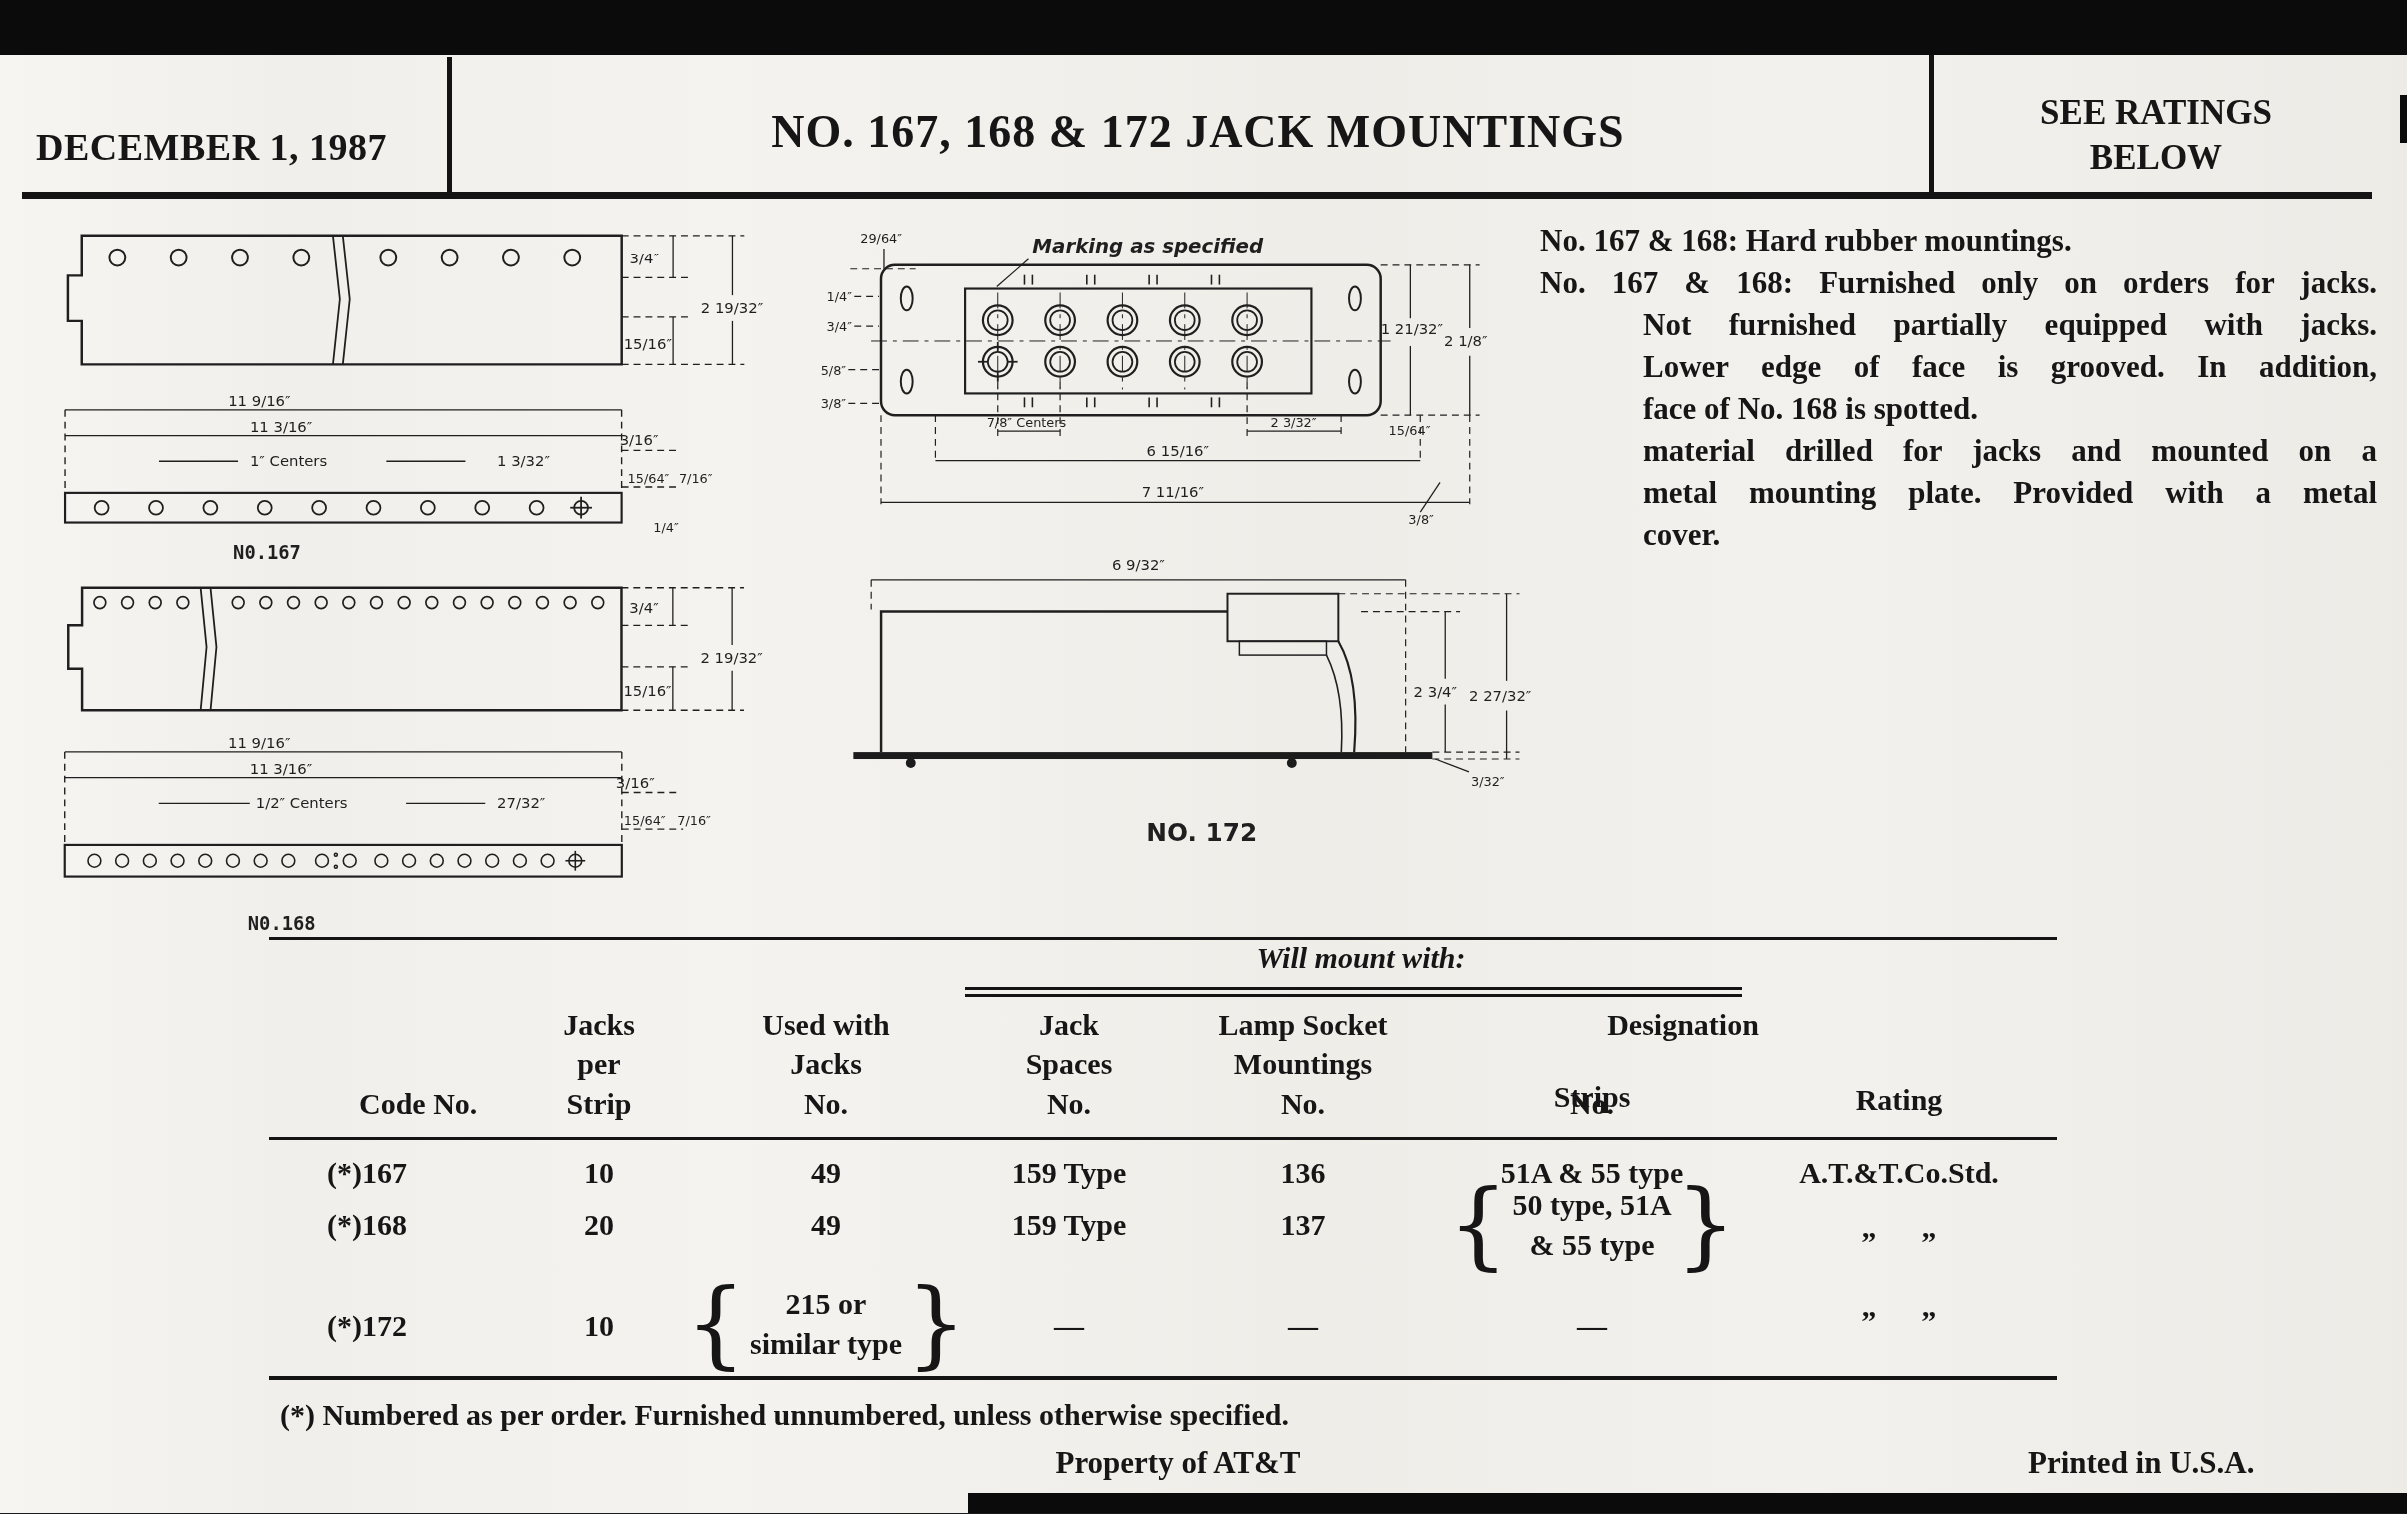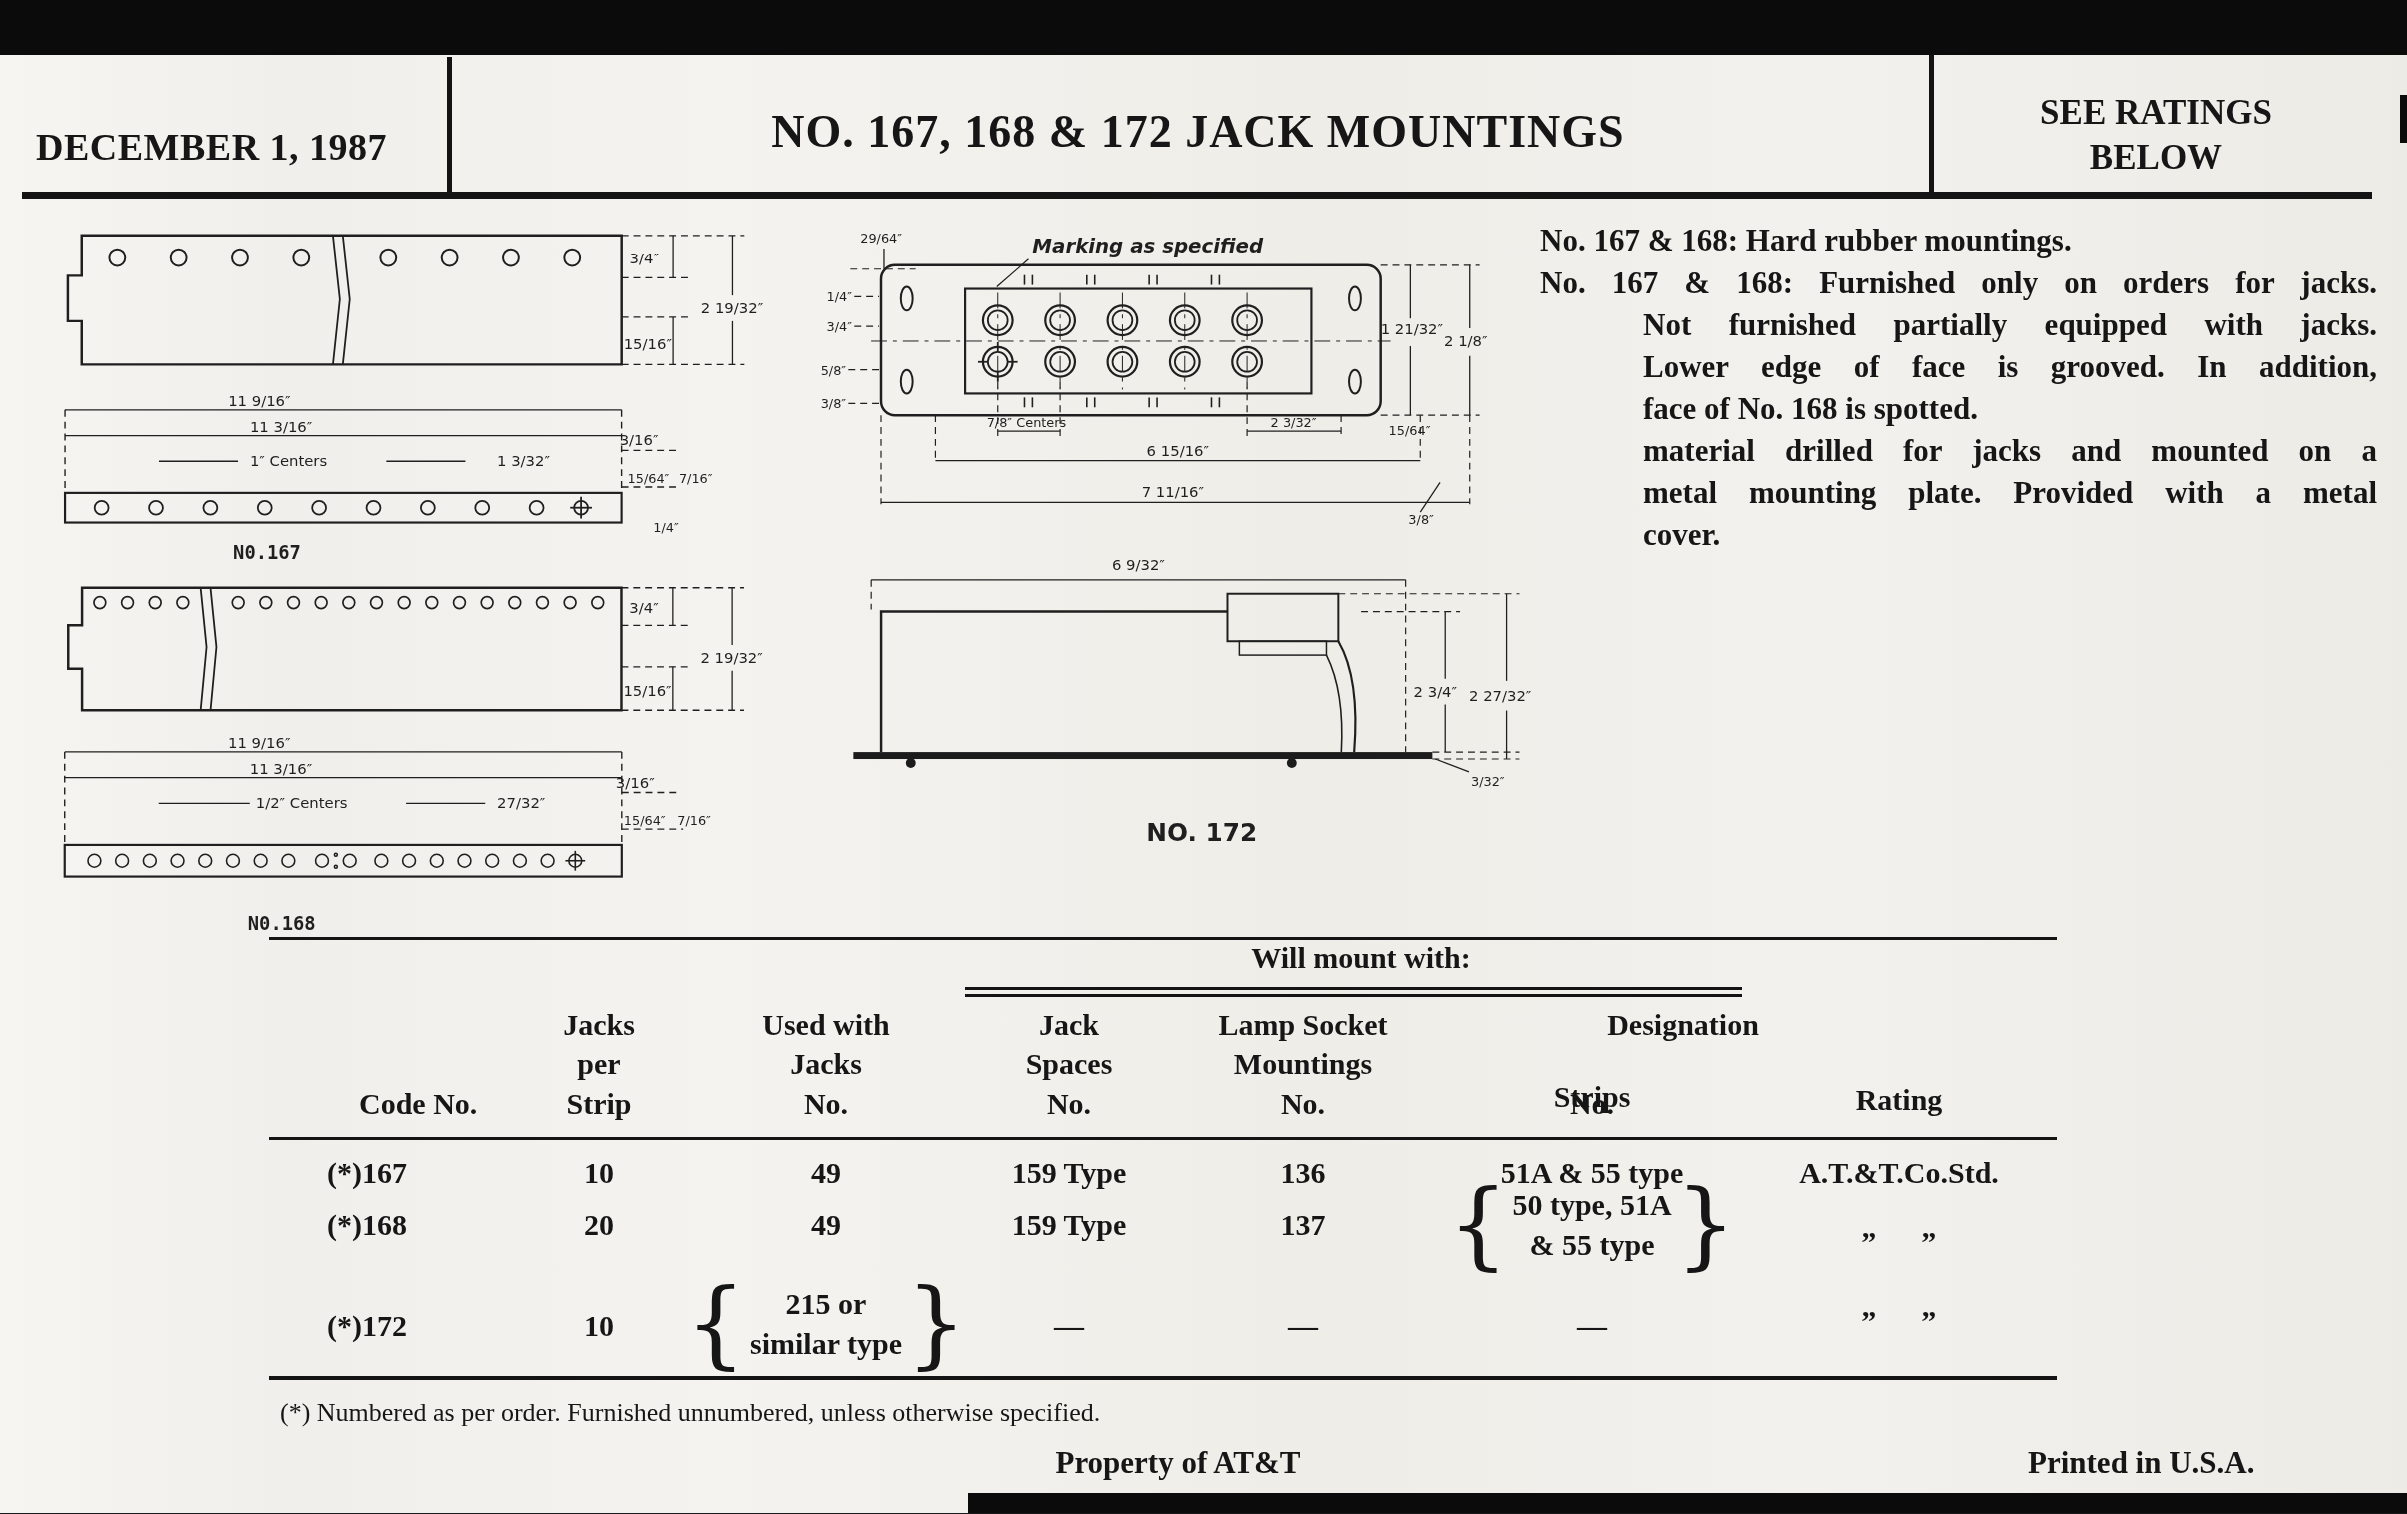--- a/index.html
+++ b/index.html
@@ -22,21 +22,21 @@
 
   .notes { left:1540px; top:220px; width:837px; font-size:31px; line-height:42px; font-weight:bold; }
   .note-line { text-align:left; }
   .note-line.just { text-align:justify; text-align-last:justify; }
   .note-line.ind  { padding-left:103px; }
 
   .t  { position:absolute; font-size:30px; font-weight:bold; white-space:nowrap; }
   .braced { display:flex; align-items:center; gap:4px; }
   .braced .lines { text-align:center; font-size:30px; font-weight:bold; line-height:40px; white-space:nowrap; }
   .brace { font-size:95px; line-height:89px; font-weight:normal; font-family:"DejaVu Serif", serif; }
-  .footnote { left:280px; top:1398px; font-size:26px; font-weight:normal; }
+  .footnote { left:280px; top:1398px; font-size:30px; font-weight:bold; }
   .footer-b { font-size:31px; font-weight:bold; }
 
   svg { position:absolute; overflow:visible; }
   svg text { font-family:"DejaVu Sans", sans-serif; fill:#1f1f1f; }
   .ln { stroke:#1f1f1f; fill:none; }
   .dim   { font-size:15px; }
   .dim-s { font-size:13px; }
   .cap   { font-size:19px; font-weight:bold; font-family:"DejaVu Sans Mono", monospace; }
   .cap-lg{ font-size:25px; font-weight:bold; }
   .marking { font-size:20px; font-style:italic; font-weight:bold; }
@@ -410,21 +410,21 @@
     <text class="dim-s" x="686" y="234">3/32″</text>
     <text class="cap-lg" x="358" y="290">NO. 172</text>
   </svg>
 
   <div class="rule" style="left:269px;top:937px;width:1788px;height:3px;"></div>
   <div class="rule" style="left:965px;top:987px;width:777px;height:3px;"></div>
   <div class="rule" style="left:965px;top:994px;width:777px;height:3px;"></div>
   <div class="rule" style="left:269px;top:1137px;width:1788px;height:3px;"></div>
   <div class="rule" style="left:269px;top:1376px;width:1788px;height:4px;"></div>
 
-  <div class="t cc" style="left:1361px;top:941px;">Will mount with:</div>
+  <div class="t cc" style="left:1361px;top:941px;font-style:italic;">Will mount with:</div>
 
   <div class="t" style="left:359px;top:1087px;">Code No.</div>
   <div class="t cc" style="left:599px;top:1008px;">Jacks</div>
   <div class="t cc" style="left:599px;top:1047px;">per</div>
   <div class="t cc" style="left:599px;top:1087px;">Strip</div>
   <div class="t cc" style="left:826px;top:1008px;">Used with</div>
   <div class="t cc" style="left:826px;top:1047px;">Jacks</div>
   <div class="t cc" style="left:826px;top:1087px;">No.</div>
   <div class="t cc" style="left:1069px;top:1008px;">Jack</div>
   <div class="t cc" style="left:1069px;top:1047px;">Spaces</div>

